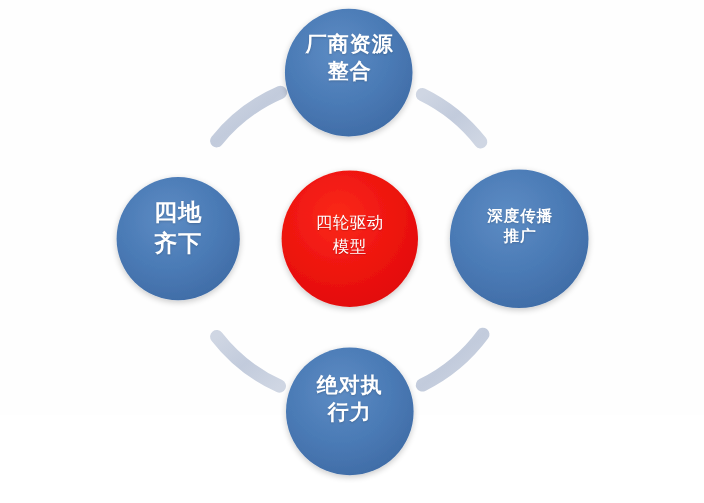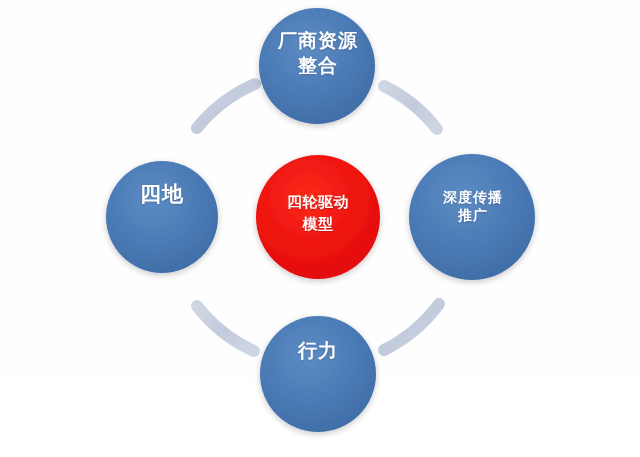--- a/index.html
+++ b/index.html
@@ -73,21 +73,21 @@
     top: 338px;
     width: 140px;
     font-size: 19px;
   }
   
   #label-center {
     left: 258px;
     top: 192px;
     width: 120px;
     font-size: 15px;
-    font-weight: bold;
+    font-weight: normal;
     letter-spacing: 0.5px;
     line-height: 1.45;
     text-shadow: 0 1px 1px rgba(120,0,0,0.35);
   }
 </style>
 </head>
 <body>
 
 <div id="diagram-root">
 
@@ -140,25 +140,27 @@
     <span class="line">厂商资源</span>
     <span class="line">整合</span>
   </div>
 
   <div class="node-label" id="label-right">
     <span class="line">深度传播</span>
     <span class="line">推广</span>
   </div>
 
   <div class="node-label" id="label-bottom">
+    <span class="line">绝对执</span>
     <span class="line">行力</span>
   </div>
 
   <div class="node-label" id="label-left">
     <span class="line">四地</span>
+    <span class="line">齐下</span>
   </div>
 
   <div class="node-label" id="label-center">
     <span class="line">四轮驱动</span>
     <span class="line">模型</span>
   </div>
 
 </div>
 
 </body></html>

